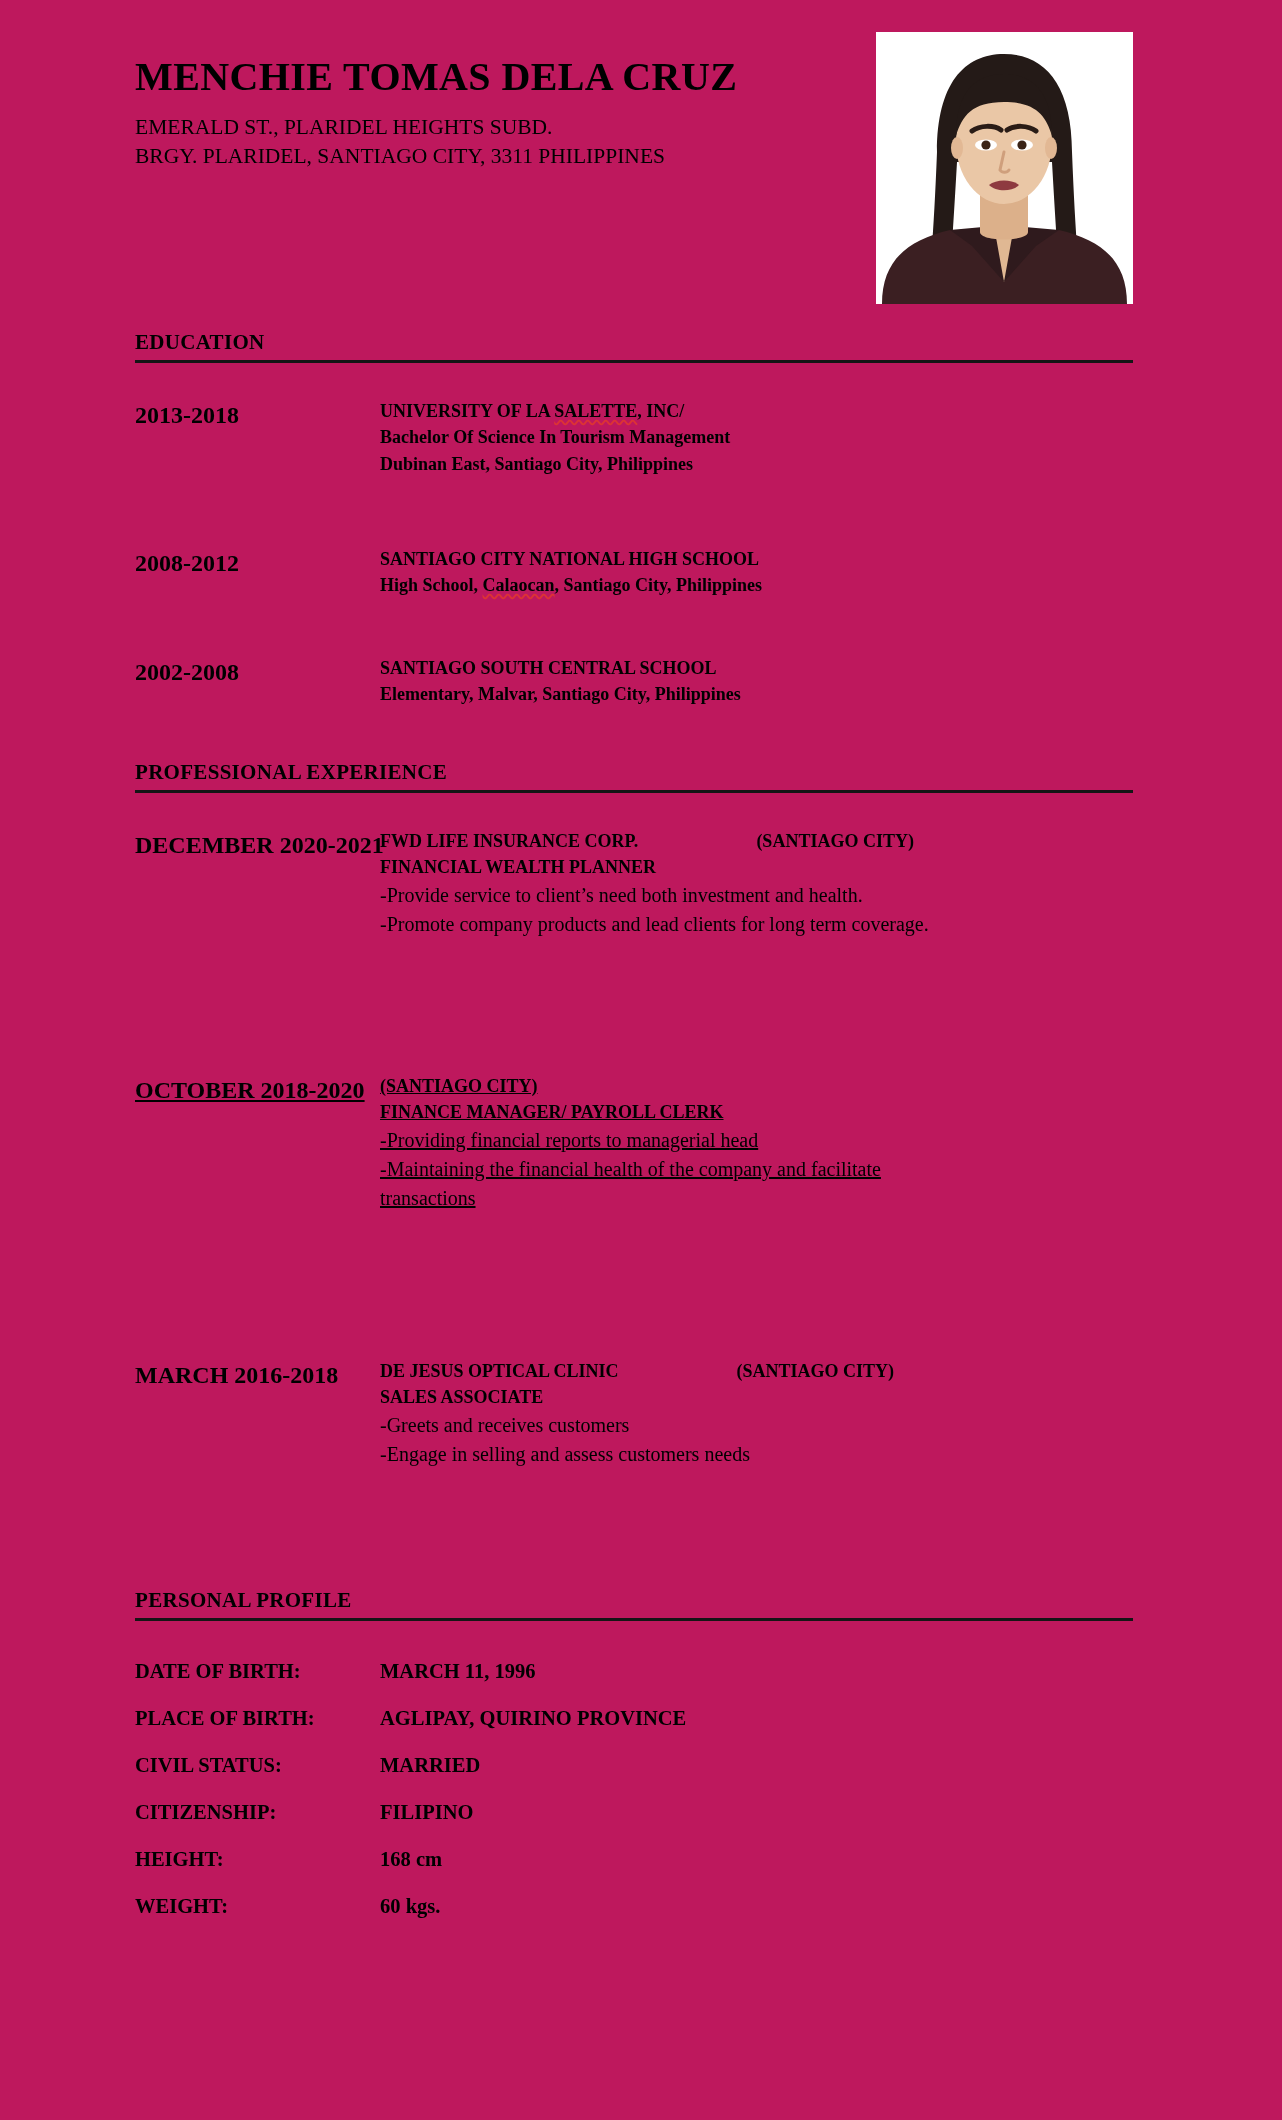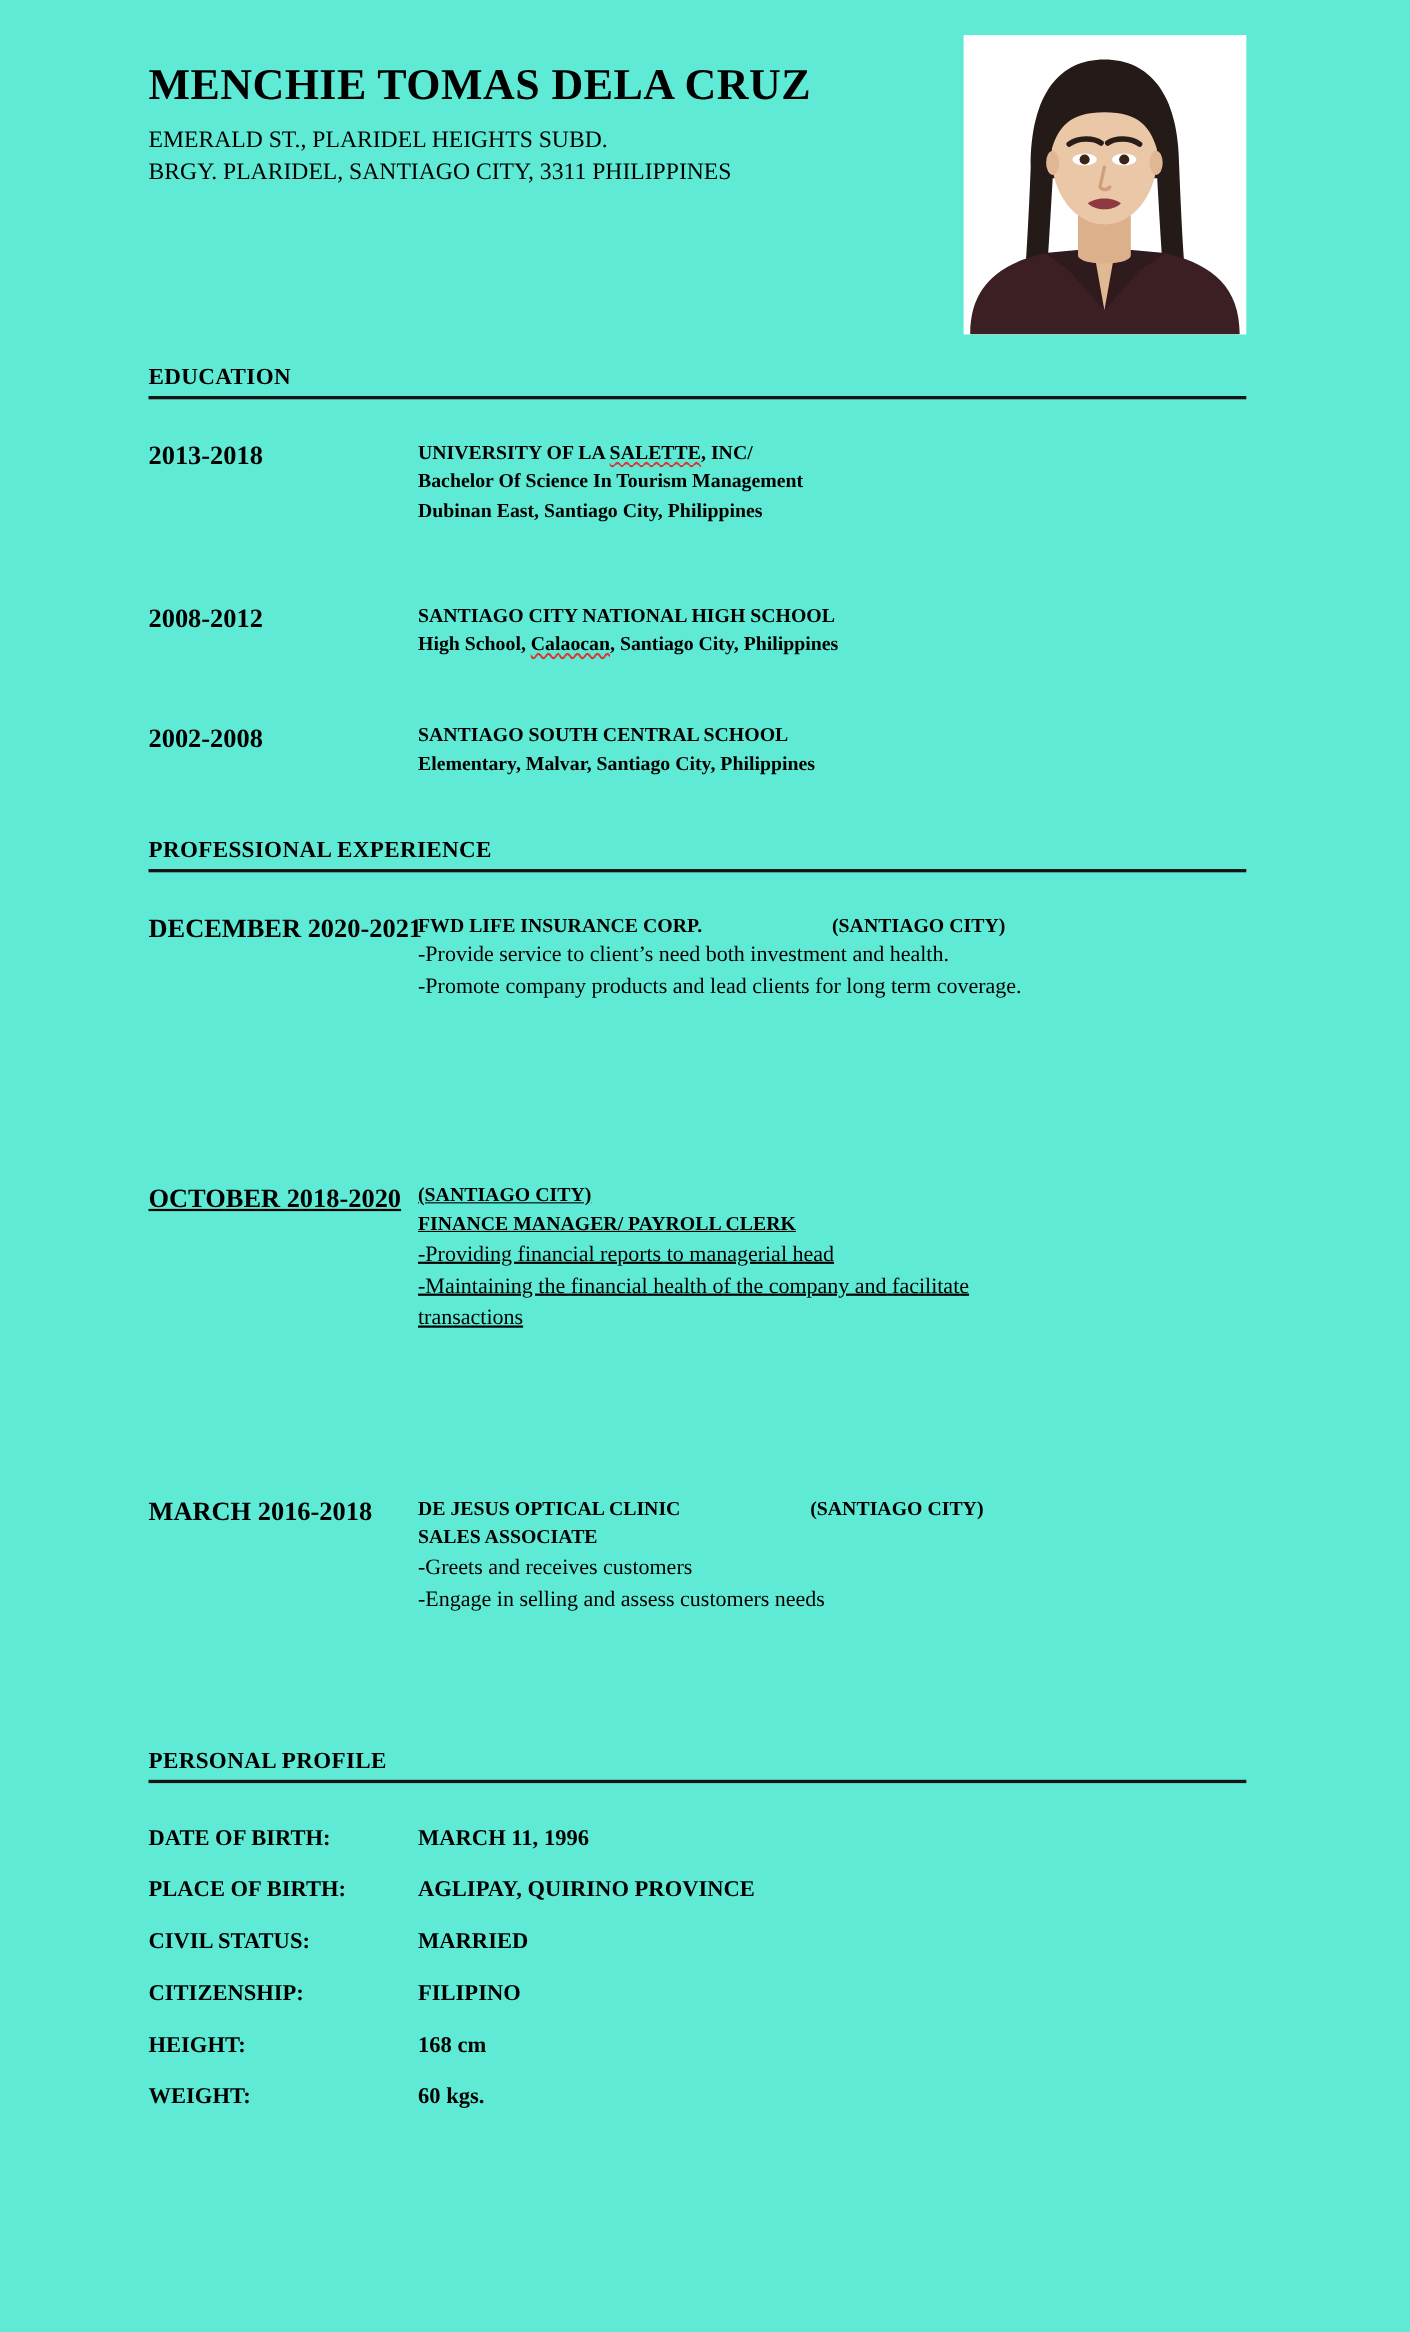--- a/index.html
+++ b/index.html
@@ -8,21 +8,21 @@
     background: #ffffff;
   }
   body {
     font-family: "Liberation Serif", "DejaVu Serif", serif;
     color: #000000;
   }
   .page {
     position: relative;
     width: 1282px;
     height: 2120px;
-    background: #5eead4;
+    background: #be185d;
     overflow: hidden;
     margin: 0 auto;
   }
 
   
   .header {
     position: absolute;
     left: 135px;
     top: 55px;
     width: 1000px;
@@ -222,20 +222,21 @@
 
   <div class="section-head" style="top:760px;">
     <div class="section-title">PROFESSIONAL EXPERIENCE</div>
     <div class="rule"></div>
   </div>
 
   <div class="entry" style="top:828px;">
     <div class="entry-left">DECEMBER 2020-2021</div>
     <div class="entry-right">
       <div class="e-line wrapcity"><span>FWD LIFE INSURANCE CORP.</span><span class="gap"></span><span>(SANTIAGO CITY)</span></div>
+      <div class="e-line">FINANCIAL WEALTH PLANNER</div>
       <div class="e-desc">-Provide service to client’s need both investment and health.</div>
       <div class="e-desc narrow">-Promote company products and lead clients for long term coverage.</div>
     </div>
   </div>
 
   <div class="entry" style="top:1073px;text-decoration:underline;">
     <div class="entry-left">OCTOBER 2018-2020</div>
     <div class="entry-right">
       <div class="e-line">(SANTIAGO CITY)</div>
       <div class="e-line">FINANCE MANAGER/ PAYROLL CLERK</div>

